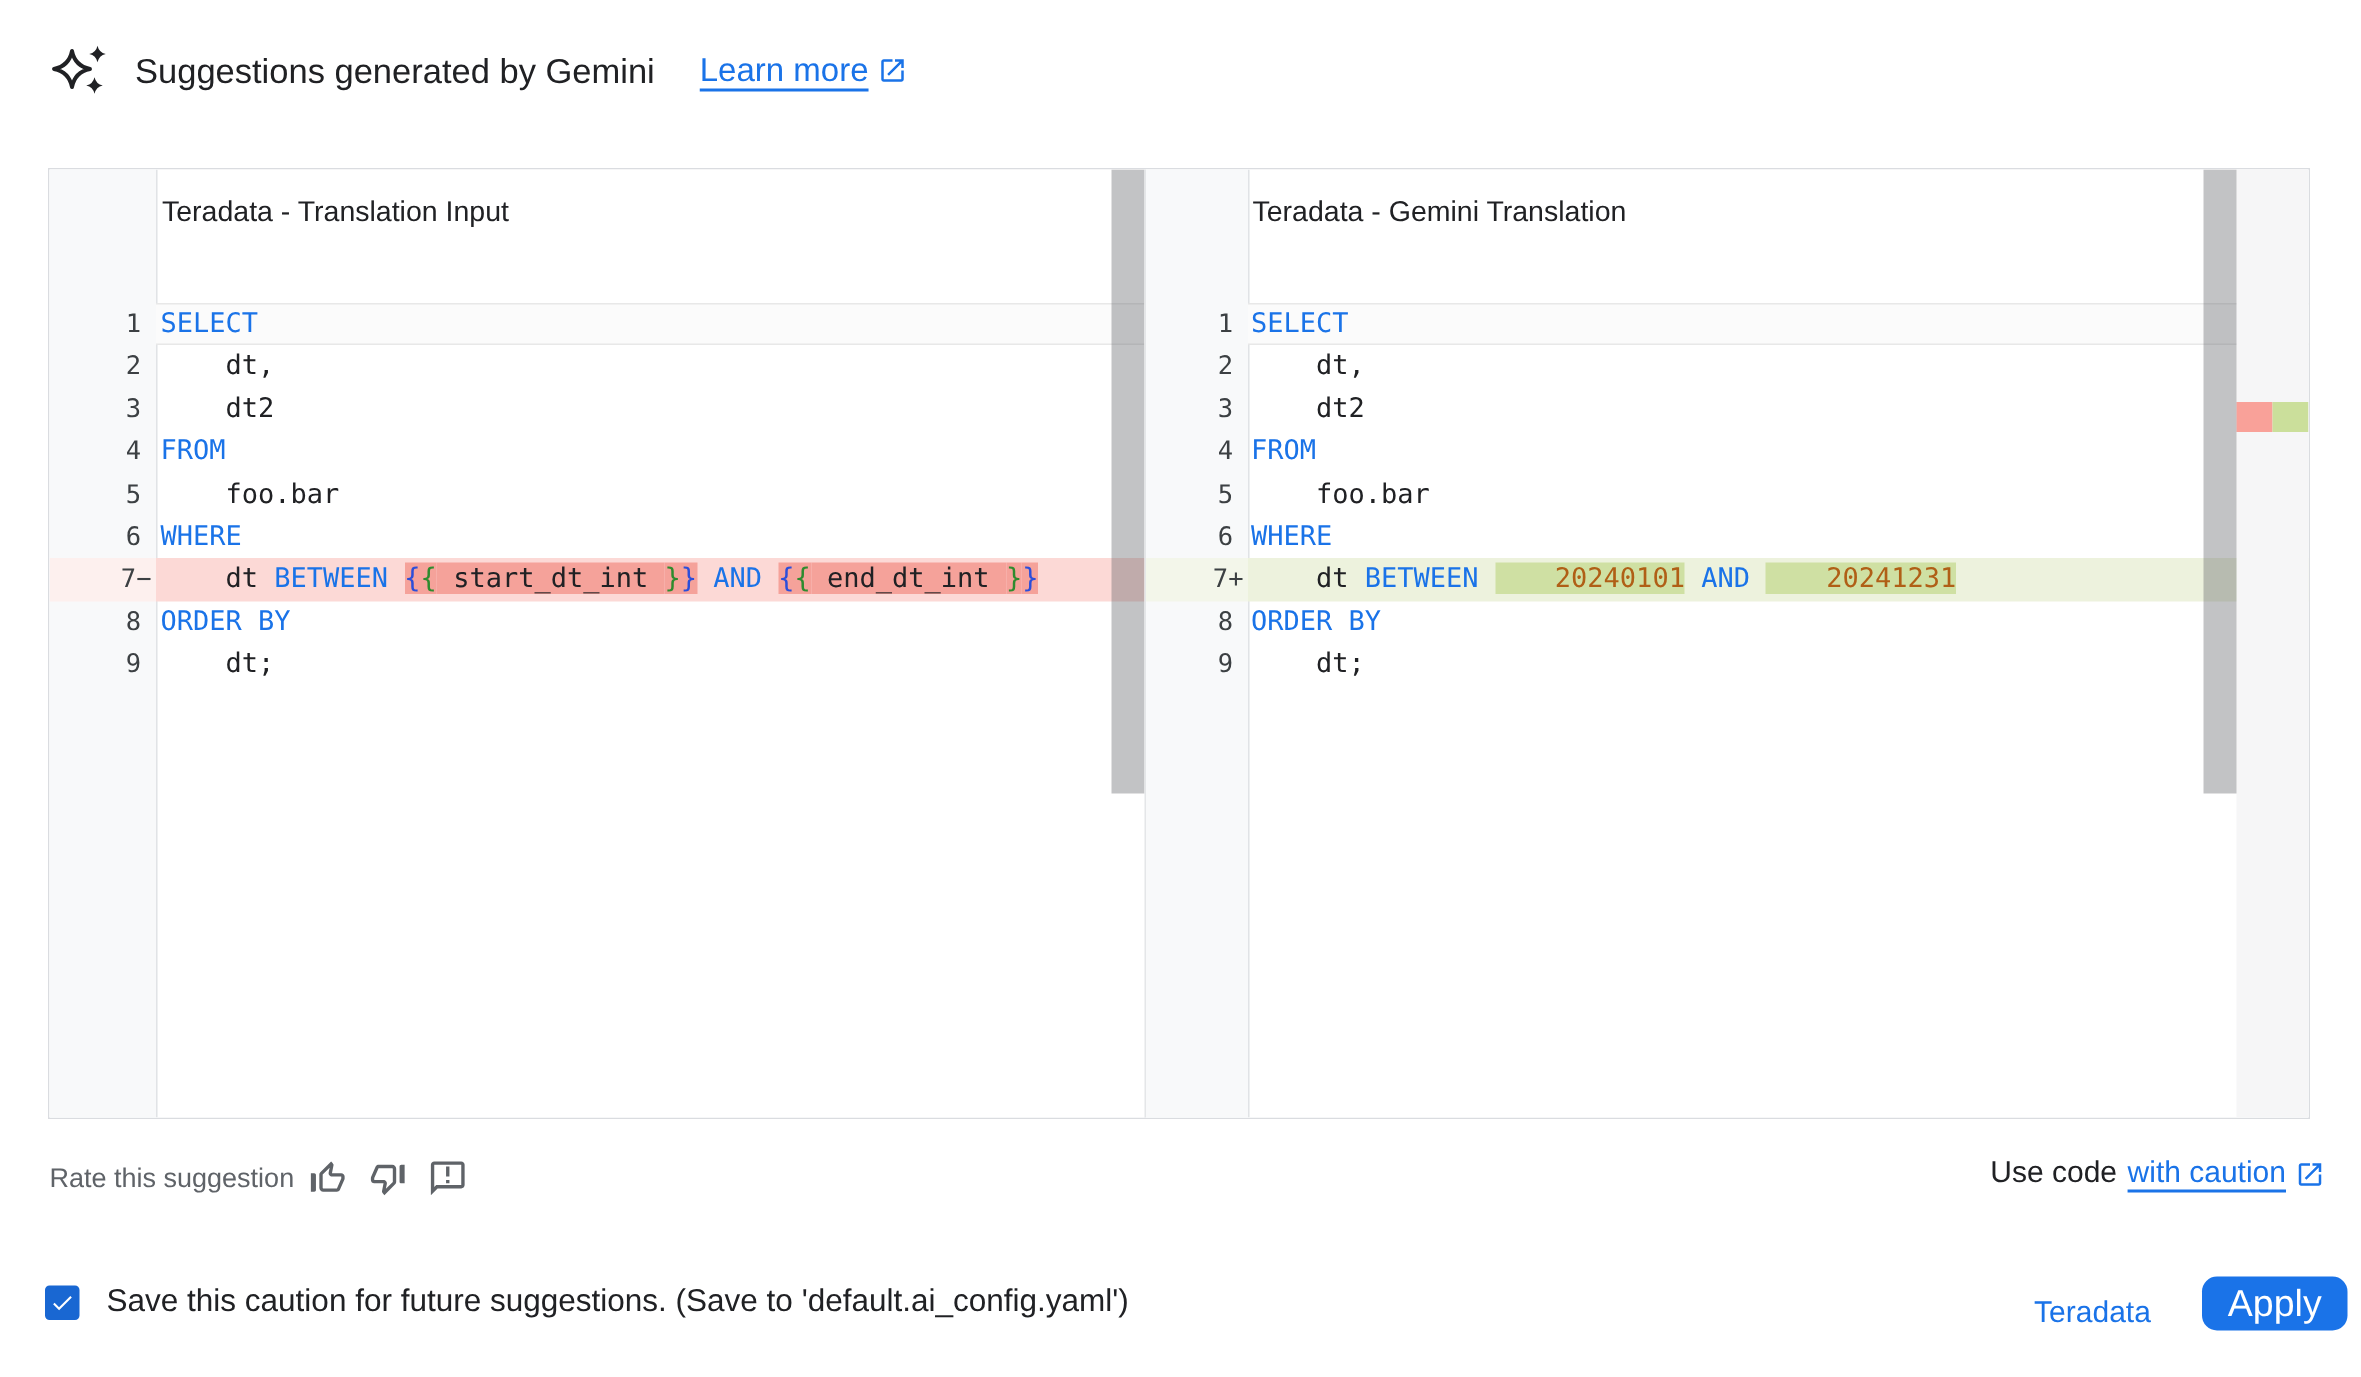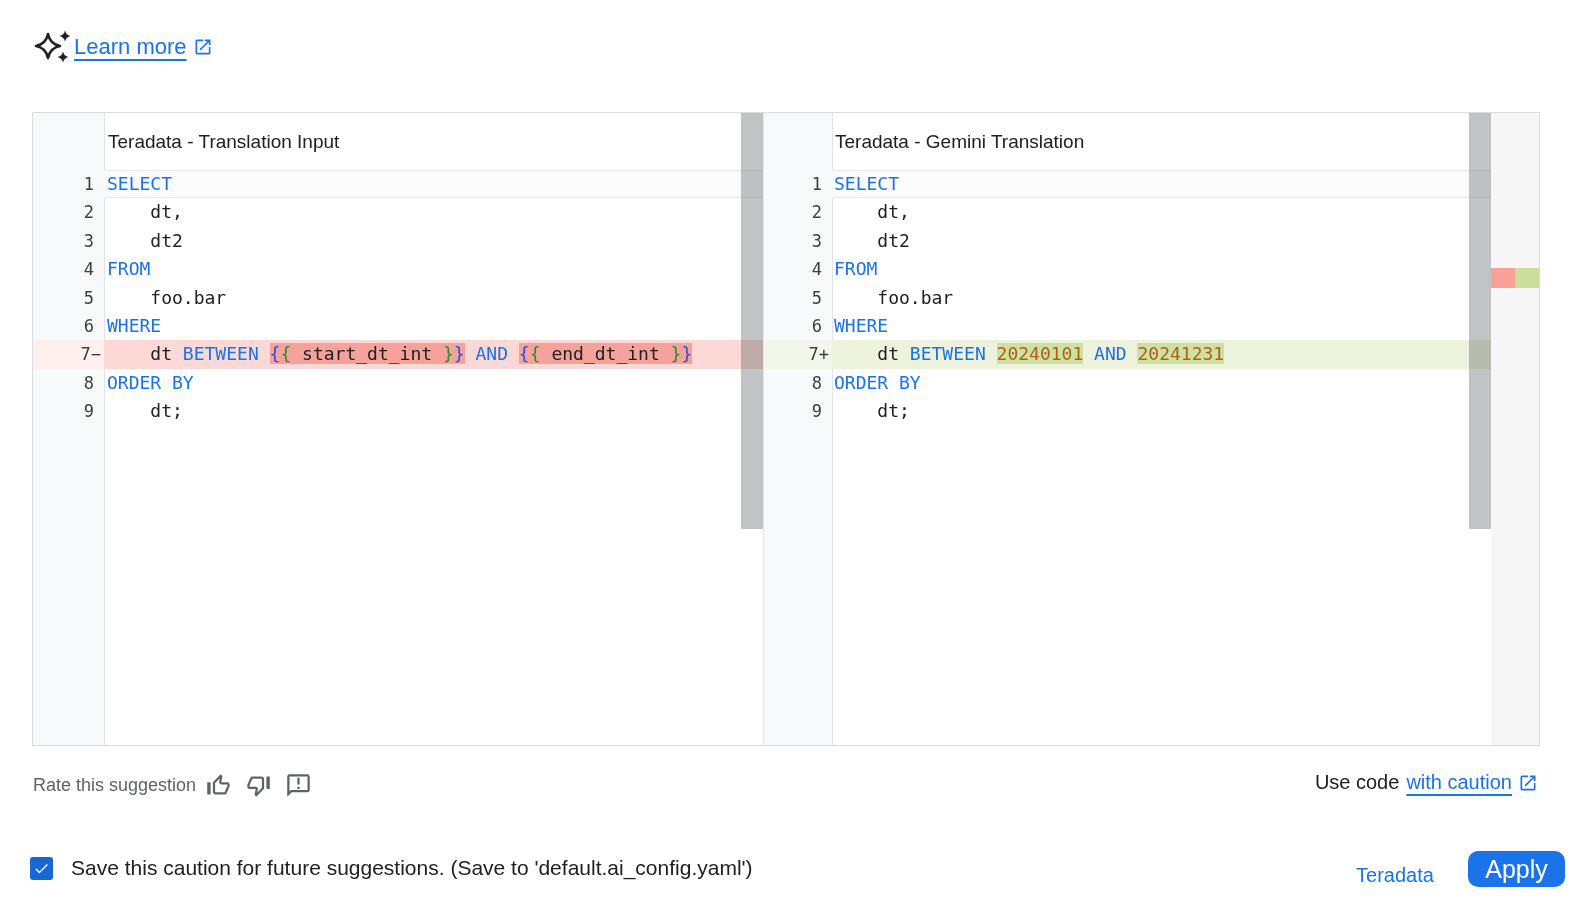--- a/index.html
+++ b/index.html
@@ -12,21 +12,21 @@
   .sparkle{width:40px;height:38px;flex-shrink:0;}
   .dialog-title{font-size:23px;color:#202124;margin-left:16px;margin-right:30px;white-space:nowrap;}
   .learn-more{display:flex;align-items:center;gap:6px;color:var(--accent-blue,#1a73e8);
     font-size:22px;font-weight:500;text-decoration:underline;text-underline-offset:5px;cursor:pointer;}
   .ext-icon{width:20px;height:20px;display:inline-block;}
   .ext-icon svg{width:100%;height:100%;fill:var(--accent-blue,#1a73e8);}
 
   
   .diff-view{position:absolute;left:32px;top:112px;width:1506px;height:632px;
     border:1px solid #dadce0;display:flex;background:#fff;}
-  .pane{position:relative;display:flex;flex-direction:column;background:#fff;overflow:hidden;}
+  .pane{position:relative;display:flex;flex-direction:column;background:#fff;overflow:hidden;gap:32px;}
   .pane-left{width:730px;}
   .pane-right{width:775px;border-left:1px solid #e4e6e8;}
   .gutter-strip{position:absolute;left:0;top:0;bottom:0;width:71px;background:#f8f9fa;
     border-right:1px solid #e1e3e6;z-index:0;}
   .pane-right .gutter-strip{width:68px;}
   .pane-header{height:57px;flex-shrink:0;display:flex;align-items:center;box-sizing:border-box;
     position:relative;z-index:1;font-size:19px;color:#202124;}
   .pane-left .pane-header{padding-left:75px;}
   .pane-right .pane-header{padding-left:71px;}
   .pane-lines{position:relative;z-index:1;display:flex;flex-direction:column;}
@@ -36,38 +36,38 @@
   .pane-right .gutter-cell{width:68px;}
   .code-cell{flex:1;box-sizing:border-box;padding-left:3px;white-space:pre;
     font-family:"DejaVu Sans Mono",monospace;font-size:18px;line-height:28.4px;color:#202124;}
   .pane-right .code-cell{padding-left:2px;}
   .row-active .code-cell{background:#fbfbfb;border-top:1px solid #e8e8e8;border-bottom:1px solid #e8e8e8;line-height:26.4px;}
   .chg-del .code-cell{background:var(--deleted-line-bg,#fcd9d6);}
   .chg-del .gutter-cell{background:var(--deleted-gutter-bg,#fdf0ee);padding-right:3px;}
   .chg-ins .code-cell{background:var(--inserted-line-bg,#edf2dd);}
   .chg-ins .gutter-cell{background:var(--inserted-gutter-bg,#f3f6ea);padding-right:3px;}
   .chg-del .word-hl{background:var(--deleted-word-bg,#f5a29a);}
-  .chg-ins .word-hl{background:var(--inserted-word-bg,#cfe0a3);}
+  .chg-ins .word-hl{background:var(--inserted-word-bg,#cfe0a3);padding-left:40px;}
   .tok-kw{color:var(--keyword-blue,#1a73e8);}
   .tok-num{color:var(--number-orange,#b05f16);}
   .tok-bo{color:var(--brace-outer-blue,#2b4eda);}
   .tok-bi{color:var(--brace-inner-green,#2e8b2e);}
   .vthumb{position:absolute;width:22px;top:0;height:416px;background:rgba(94,98,103,.38);z-index:6;}
   .pane-left .vthumb{right:0;}
   .pane-right .vthumb{right:48px;}
   .overview-ruler{position:absolute;right:0;top:0;bottom:0;width:48px;background:#f6f6f7;z-index:5;}
   .mark-del{position:absolute;left:0;top:155px;width:24px;height:20px;background:var(--ruler-deleted,#f9a199);}
   .mark-ins{position:absolute;left:24px;top:155px;width:24px;height:20px;background:var(--ruler-inserted,#cbdf9b);}
 
   
   .rate-row{position:absolute;left:33px;top:769px;height:32px;display:flex;align-items:center;}
   .rate-label{font-size:18px;color:#5f6368;margin-right:9px;}
   .icon-btn{width:27px;height:27px;margin-right:13px;color:#5f6368;cursor:pointer;}
   .icon-btn svg{width:100%;height:100%;fill:currentColor;}
-  .use-code{position:absolute;top:771px;right:36px;display:flex;align-items:center;font-size:20px;color:#202124;margin-left:32px;}
+  .use-code{position:absolute;top:771px;right:24px;display:flex;align-items:center;font-size:20px;color:#202124;margin-left:32px;}
   .caution-link{margin-left:7px;color:var(--accent-blue,#1a73e8);text-decoration:underline;
     text-underline-offset:5px;cursor:pointer;}
   .use-code .ext-icon{margin-left:6px;}
 
   
   .save-row{position:absolute;left:30px;top:856px;display:flex;align-items:center;}
   .checkbox{width:23px;height:23px;border-radius:3px;background:#fff;border:2px solid #5f6368;
     box-sizing:border-box;display:flex;align-items:center;justify-content:center;margin-right:18px;cursor:pointer;}
   .checkbox.checked{background:var(--checkbox-blue,#1967d2);border-color:var(--checkbox-blue,#1967d2);}
   .checkbox svg{width:17px;height:17px;display:none;}
@@ -84,20 +84,21 @@
 <body>
 
 <div class="top-header">
   <span class="sparkle">
     <svg viewBox="0 0 40 36">
       <path d="M14 6 Q16 16 26 18 Q16 20 14 30 Q12 20 2 18 Q12 16 14 6 Z" fill="none" stroke="#202124" stroke-width="2.6" stroke-linejoin="round"></path>
       <path d="M31 2.5 Q32 7 36.5 8 Q32 9 31 13.5 Q30 9 25.5 8 Q30 7 31 2.5 Z" fill="#202124"></path>
       <path d="M29 23.5 Q30 28 34.5 29 Q30 30 29 34.5 Q28 30 23.5 29 Q28 28 29 23.5 Z" fill="#202124"></path>
     </svg>
   </span>
+  <span class="dialog-title">Suggestions generated by Gemini</span>
   <span class="learn-more">
     <span>Learn more</span>
     <span class="ext-icon">
       <svg viewBox="0 0 24 24">
           <path d="M19 19H5V5h7V3H5c-1.11 0-2 .9-2 2v14c0 1.1.89 2 2 2h14c1.1 0 2-.9 2-2v-7h-2v7zM14 3v2h3.59l-9.83 9.83 1.41 1.41L19 6.41V10h2V3h-7z"></path>
         </svg>
     </span>
   </span>
 </div>
 

